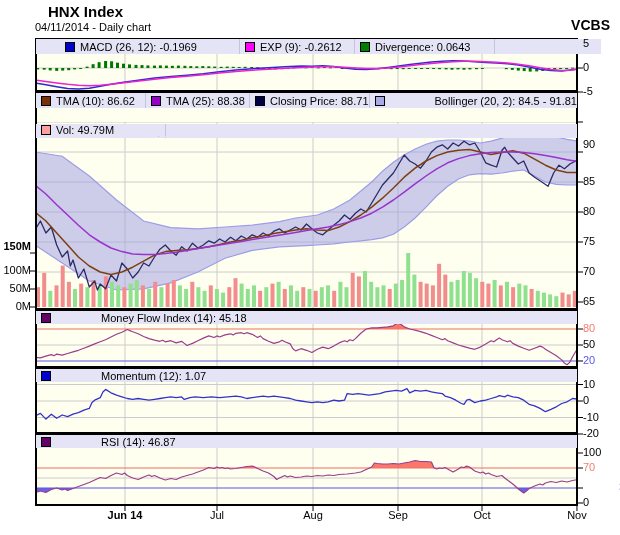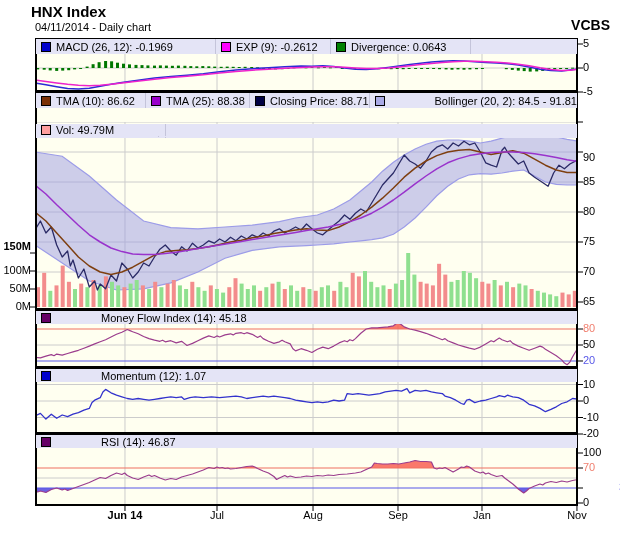--- a/index.html
+++ b/index.html
@@ -1,19 +1,19 @@
 <!DOCTYPE html>
 <html><head>
 <meta charset="utf-8">
 <style>
   html,body{margin:0;padding:0;background:#fff;}
   body{font-family:"Liberation Sans",sans-serif;-webkit-font-smoothing:none;}
   #stage{position:relative;width:620px;height:535px;background:#fff;overflow:hidden;}
   #chart-svg{position:absolute;left:0;top:0;}
-  .hdr-title{position:absolute;left:31px;top:3px;font-size:15px;font-weight:bold;color:#000;letter-spacing:0px;}
+  .hdr-title{position:absolute;left:48px;top:3px;font-size:15px;font-weight:bold;color:#000;letter-spacing:0px;}
   .hdr-sub{position:absolute;left:35px;top:21px;font-size:11px;color:#000;}
   .hdr-brand{position:absolute;right:10px;top:17px;font-size:14px;font-weight:bold;color:#000;}
   .strip{position:absolute;left:36px;width:541px;background:#e4e4f6;display:flex;overflow:hidden;}
   .cell{height:100%;display:flex;align-items:center;padding-left:5px;box-sizing:border-box;border-right:1px solid #c4c4da;}
   .cell:last-child{border-right:none;gap:45px;}
   .sq{width:8px;height:8px;border:1px solid #000;margin-right:5px;flex:none;}
   .lbl{font-size:11px;color:#000;white-space:nowrap;}
   .tick-label{position:absolute;font-size:11px;color:#000;line-height:13px;}
   .tick-left{text-align:right;width:31px;left:0;}
   .tick-right{left:582px;text-align:left;width:36px;}
@@ -332,21 +332,21 @@
       <line x1="578" y1="488" x2="583" y2="488" stroke="#000" stroke-width="1"></line>
       <line x1="578" y1="503" x2="583" y2="503" stroke="#000" stroke-width="1"></line>
       <line x1="124.9751" y1="506" x2="124.9751" y2="511" stroke="#000" stroke-width="1"></line>
       <line x1="217.0136" y1="506" x2="217.0136" y2="511" stroke="#000" stroke-width="1"></line>
       <line x1="313.016" y1="506" x2="313.016" y2="511" stroke="#000" stroke-width="1"></line>
       <line x1="397.9955" y1="506" x2="397.9955" y2="511" stroke="#000" stroke-width="1"></line>
       <line x1="481.99760000000003" y1="506" x2="481.99760000000003" y2="511" stroke="#000" stroke-width="1"></line>
       <line x1="576.9683" y1="506" x2="576.9683" y2="511" stroke="#000" stroke-width="1"></line>
     </svg>
 
-  <div class="strip" id="strip-macd" style="top:39px;height:15px;">
+  <div class="strip" id="strip-macd" style="top:39px;height:15px;padding-left:24px;">
     <div class="cell" style="width:180px">
         <span class="sq" style="background: rgb(0, 0, 204);"></span>
         <span class="lbl">MACD (26, 12): -0.1969</span>
       </div>
     <div class="cell" style="width:115px">
         <span class="sq" style="background: rgb(255, 0, 255);"></span>
         <span class="lbl">EXP (9): -0.2612</span>
       </div>
     <div class="cell" style="width:140px">
         <span class="sq" style="background: rgb(0, 128, 0);"></span>
@@ -402,21 +402,21 @@
         <span class="sq" style="background: rgb(102, 0, 102);"></span>
         <span class="lbl">RSI (14): 46.87</span>
       </div>
   </div>
 
   <div id="axis-layer">
       <div class="tick-label tick-right" style="left: 583px; top: 37px; color: rgb(0, 0, 0);">5</div>
       <div class="tick-label tick-right" style="left: 583px; top: 61px; color: rgb(0, 0, 0);">0</div>
       <div class="tick-label tick-right" style="left: 583px; top: 85px; color: rgb(0, 0, 0);">-5</div>
       <div class="tick-label tick-right" style="left: 583px; top: 115px; color: rgb(0, 0, 0); padding-left: 40px;">95</div>
-      <div class="tick-label tick-right" style="left: 583px; top: 151px; color: rgb(0, 0, 0);">90</div>
+      <div class="tick-label tick-right" style="left: 583px; top: 138px; color: rgb(0, 0, 0);">90</div>
       <div class="tick-label tick-right" style="left: 583px; top: 175px; color: rgb(0, 0, 0);">85</div>
       <div class="tick-label tick-right" style="left: 583px; top: 205px; color: rgb(0, 0, 0);">80</div>
       <div class="tick-label tick-right" style="left: 583px; top: 235px; color: rgb(0, 0, 0);">75</div>
       <div class="tick-label tick-right" style="left: 583px; top: 265px; color: rgb(0, 0, 0);">70</div>
       <div class="tick-label tick-right" style="left: 583px; top: 295px; color: rgb(0, 0, 0);">65</div>
       <div class="tick-label tick-left" style="top: 240px; font-weight: bold;">150M</div>
       <div class="tick-label tick-left" style="top: 264px;">100M</div>
       <div class="tick-label tick-left" style="top: 282px;">50M</div>
       <div class="tick-label tick-left" style="top: 300px;">0M</div>
       <div class="tick-label tick-right" style="left: 583px; top: 322px; color: rgb(240, 128, 112);">80</div>
@@ -427,16 +427,16 @@
       <div class="tick-label tick-right" style="left: 583px; top: 410.5px; color: rgb(0, 0, 0);">-10</div>
       <div class="tick-label tick-right" style="left: 583px; top: 427px; color: rgb(0, 0, 0);">-20</div>
       <div class="tick-label tick-right" style="left: 583px; top: 446px; color: rgb(0, 0, 0);">100</div>
       <div class="tick-label tick-right" style="left: 583px; top: 461px; color: rgb(240, 128, 112);">70</div>
       <div class="tick-label tick-right" style="left: 583px; top: 481px; color: rgb(88, 88, 232); margin-left: 36px;">30</div>
       <div class="tick-label tick-right" style="left: 583px; top: 496px; color: rgb(0, 0, 0);">0</div>
       <div class="tick-label x-label" style="left: 94.9751px; top: 509px; font-weight: bold; width: 60px; text-align: center;">Jun 14</div>
       <div class="tick-label x-label" style="left: 187.014px; top: 509px; font-weight: normal; width: 60px; text-align: center;">Jul</div>
       <div class="tick-label x-label" style="left: 283.016px; top: 509px; font-weight: normal; width: 60px; text-align: center;">Aug</div>
       <div class="tick-label x-label" style="left: 367.995px; top: 509px; font-weight: normal; width: 60px; text-align: center;">Sep</div>
-      <div class="tick-label x-label" style="left: 451.998px; top: 509px; font-weight: normal; width: 60px; text-align: center;">Jan</div>
+      <div class="tick-label x-label" style="left: 451.998px; top: 509px; font-weight: normal; width: 60px; text-align: center;">Oct</div>
       <div class="tick-label x-label" style="left: 546.968px; top: 509px; font-weight: normal; width: 60px; text-align: center;">Nov</div>
     </div>
 </div>
 
 </body></html>

